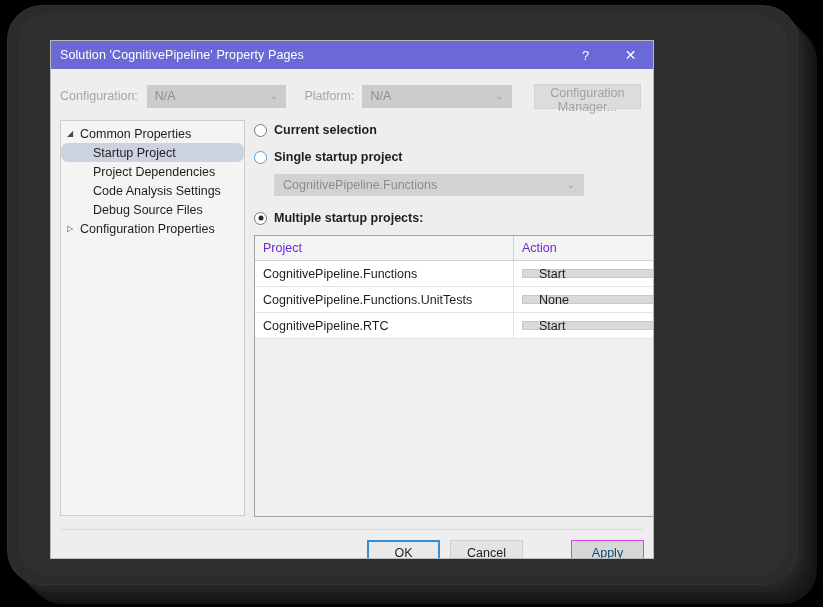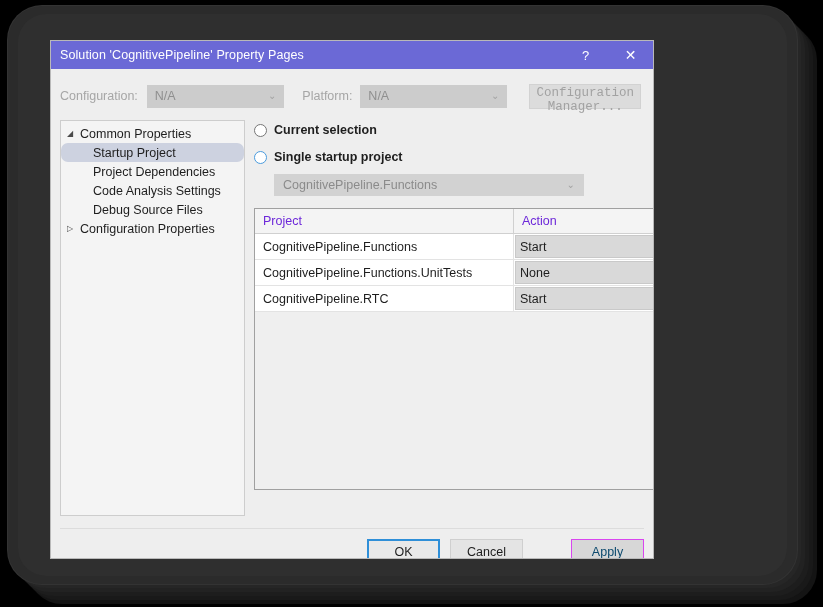--- a/index.html
+++ b/index.html
@@ -134,21 +134,21 @@
   #platform-combo { width: 211px; margin-left: 8px; }
   #platform-label { margin-left: 18px; }
   .btn-cfgmgr {
     margin-left: 22px;
     width: 148px;
     height: 25px;
     background: #dcdcdc;
     border: 1px solid #d2d2d2;
     color: #a2a2a2;
     font-size: 12.5px;
-    font-family: Liberation Mono, monospace;
+    font-family: Liberation Sans, sans-serif;
     box-sizing: border-box;
     cursor: default;
   }
 
   
   .body-area {
     display: flex;
     padding: 11px 9px 0 9px;
   }
 
@@ -301,22 +301,22 @@
   .cell-action {
     flex: 1;
     display: flex;
     align-items: center;
     position: relative;
     background: #d9d9d9;
     border: 1px solid #c9c9c9;
     box-sizing: border-box;
     font-size: 12.5px;
     color: #1e1e1e;
-    padding-left: 4px;
-    margin: 1px;
+    padding-left: 16px;
+    margin: 8px;
   }
   .cell-action .chev {
     position: absolute;
     right: 8px;
     top: 50%;
     transform: translateY(-58%);
     font-size: 10px;
     color: #555555;
   }
 
@@ -445,20 +445,24 @@
             <div class="radio-row">
               <span class="radio focused"></span>
               <span class="radio-label">Single startup project</span>
             </div>
 
             <div class="single-combo">
               <span>CognitivePipeline.Functions</span>
               <span class="chev">⌄</span>
             </div>
 
+            <div class="radio-row">
+              <span class="radio checked"></span>
+              <span class="radio-label">Multiple startup projects:</span>
+            </div>
 
             <div class="grid-area">
 
               <div class="grid">
                 <div class="grid-head">
                   <div class="col-project">Project</div>
                   <div class="col-action">Action</div>
                 </div>
 
                 <div class="grid-row">

